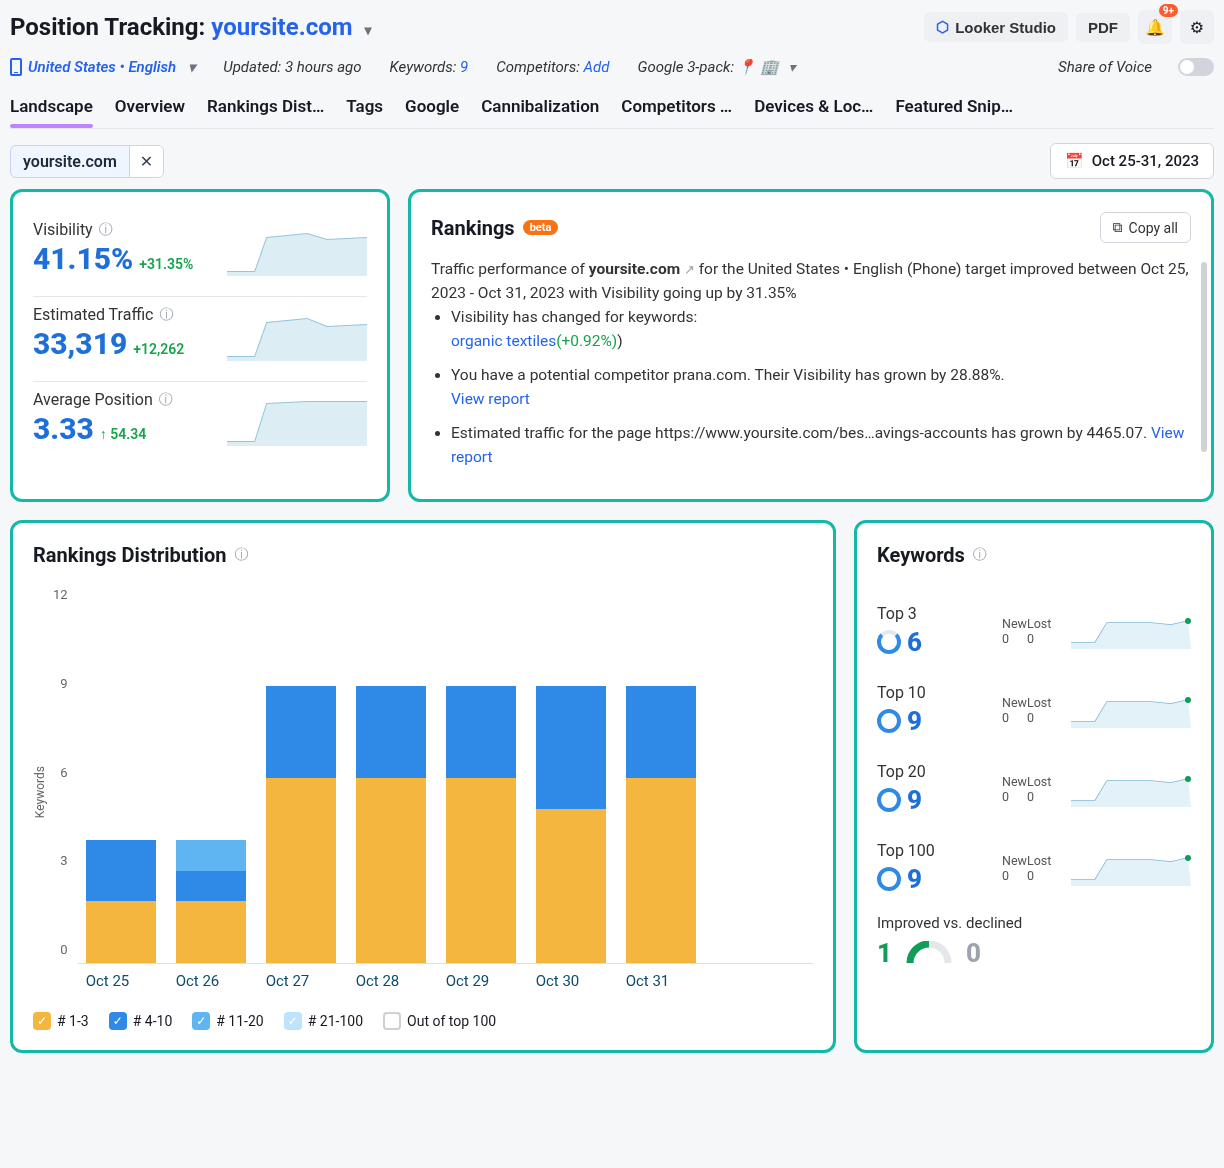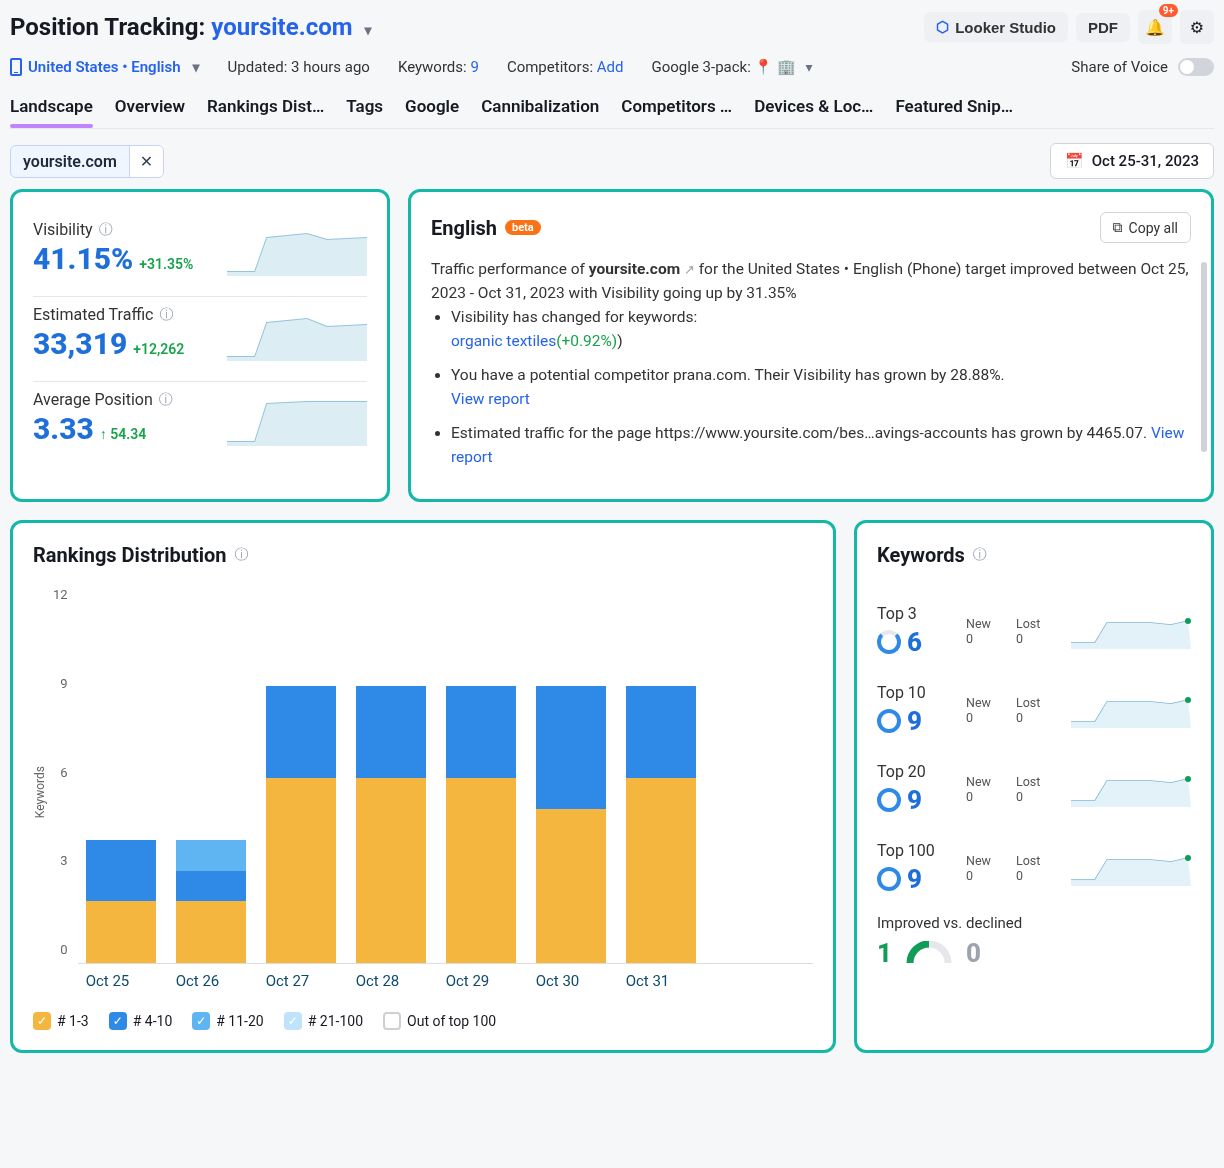--- a/index.html
+++ b/index.html
@@ -6,24 +6,24 @@
   body { font-family: -apple-system, BlinkMacSystemFont, "Segoe UI", Roboto, Arial, sans-serif; background: #f6f7f8; color: #171a22; width: 1224px; padding: 10px 10px 0 10px; }
   .header { display: flex; align-items: center; justify-content: space-between; padding: 0 0 8px 0; }
   .header-left { display: flex; align-items: center; gap: 8px; }
   .title { font-size: 24px; font-weight: 700; }
   .title .domain { color: #2563eb; font-weight: 700; }
   .chev { color: #6b7280; font-size: 14px; margin-left: 6px; cursor: pointer; }
   .header-right { display: flex; gap: 8px; align-items: center; }
   .btn { display: inline-flex; align-items: center; gap: 6px; background: #eef0f3; border: none; border-radius: 6px; padding: 6px 12px; font-size: 15px; font-weight: 600; color: #333; cursor: pointer; }
   .btn-icon { width: 34px; height: 34px; display: inline-flex; align-items: center; justify-content: center; background: #eef0f3; border-radius: 6px; cursor: pointer; position: relative; }
   .badge-n { position: absolute; top: -6px; right: -6px; background: #ff5b2e; color: #fff; font-size: 10px; font-weight: 700; padding: 1px 4px; border-radius: 8px; }
-  .subbar { display: flex; align-items: center; gap: 28px; padding: 6px 0 12px 0; font-size: 15px; color: #333; flex-wrap: wrap; }
+  .subbar { display: flex; align-items: center; gap: 28px; padding: 6px 0 12px 0; font-size: 15px; color: #333; flex-wrap: wrap; font-style: italic; }
   .subbar .link { color: #2563eb; cursor: pointer; }
   .locale { display: flex; align-items: center; gap: 6px; color: #2563eb; font-weight: 600; cursor: pointer; }
-  .sov { display: flex; align-items: center; gap: 10px; margin-left: auto; }
+  .sov { display: flex; align-items: center; gap: 26px; margin-left: auto; }
   .toggle { width: 36px; height: 18px; background: #d1d5db; border-radius: 10px; position: relative; cursor: pointer; }
   .toggle::after { content: ""; position: absolute; left: 2px; top: 2px; width: 14px; height: 14px; background: #fff; border-radius: 50%; }
 
   .tabs { display: flex; gap: 22px; border-bottom: 1px solid #e5e7eb; font-size: 17px; font-weight: 600; color: #171a22; overflow: hidden; }
   .tab { padding: 8px 0 12px 0; cursor: pointer; white-space: nowrap; position: relative; }
   .tab.active::after { content: ""; position: absolute; bottom: 0; left: 0; right: 0; height: 4px; background: #c084fc; border-radius: 2px; }
 
   .filter-row { display: flex; align-items: center; justify-content: space-between; padding: 14px 0 10px 0; }
   .chip { display: inline-flex; align-items: center; border: 1px solid #c7d2fe; background: #eff6ff; border-radius: 6px; overflow: hidden; }
   .chip-text { padding: 6px 12px; font-size: 16px; font-weight: 600; color: #1e293b; }
@@ -81,21 +81,21 @@
   .cb-lb { background: #5fb5f2; }
   .cb-ll { background: #bfe3fb; }
   .cb-out { background: #fff; border: 2px solid #cfcfcf; }
 
   .kw-block { display: flex; align-items: center; gap: 14px; padding: 10px 0 16px 0; }
   .kw-left { width: 75px; }
   .kw-label { font-size: 16px; color: #333; margin-bottom: 4px; }
   .kw-count { font-size: 26px; font-weight: 800; color: #1e6fd9; display: flex; align-items: center; gap: 6px; }
   .ring { width: 24px; height: 24px; border: 4px solid #2e8ae6; border-radius: 50%; }
   .ring-top3 { border-top-color: #e5e7eb; }
-  .nl { display: flex; gap: 25px; font-size: 12.5px; color: #555; }
+  .nl { display: flex; gap: 0; font-size: 12.5px; color: #555; margin-left: 36px; }
   .nl div span { display: block; color: #555; }
   .spark-s { width: 120px; height: 36px; margin-left: auto; }
 
   .imp-dec { padding-top: 4px; }
   .imp-dec-row { display: flex; align-items: center; gap: 14px; margin-top: 6px; }
   .gauge { width: 46px; height: 24px; }
   .big { font-size: 26px; font-weight: 800; }
   .g-green { color: #0f9d58; }
   .g-gray { color: #9ca3af; }
 
@@ -219,21 +219,21 @@
           <path d="M0 48 L28 48 L40 10 L80 8 L100 8 L140 8" fill="none" stroke="#93c5dd" stroke-width="2"></path>
           <path d="M0 48 L28 48 L40 10 L80 8 L100 8 L140 8 L140 52 L0 52 Z" fill="#dceef4"></path>
         </svg>
     </div>
   </div>
 
   <div class="card summary">
     <div class="scroll-ind"></div>
     <div class="summary-header">
       <div class="summary-title">
-        <span>English</span>
+        <span>Rankings</span>
         <span class="beta">beta</span>
       </div>
       <div class="copy-btn">
         <span>⧉</span>
         <span>Copy all</span>
       </div>
     </div>
     <div class="summary-body">
       <p>
         <span>Traffic performance of </span><b>yoursite.com</b>

